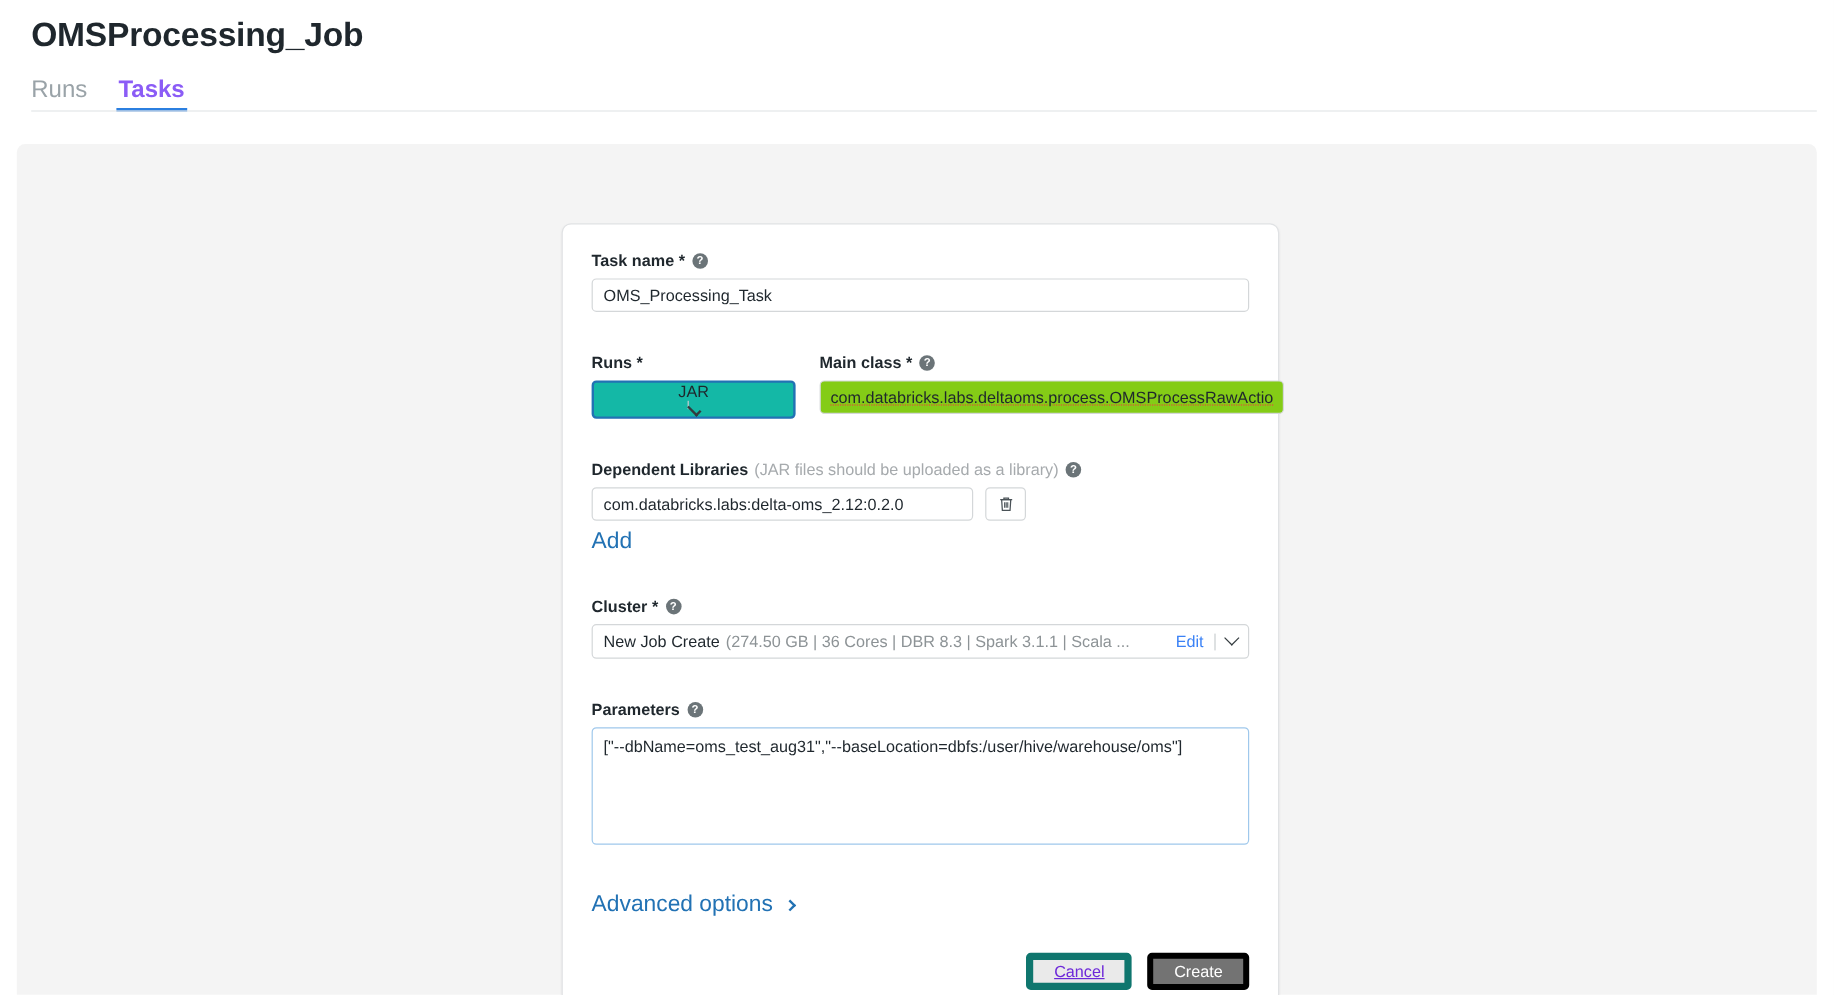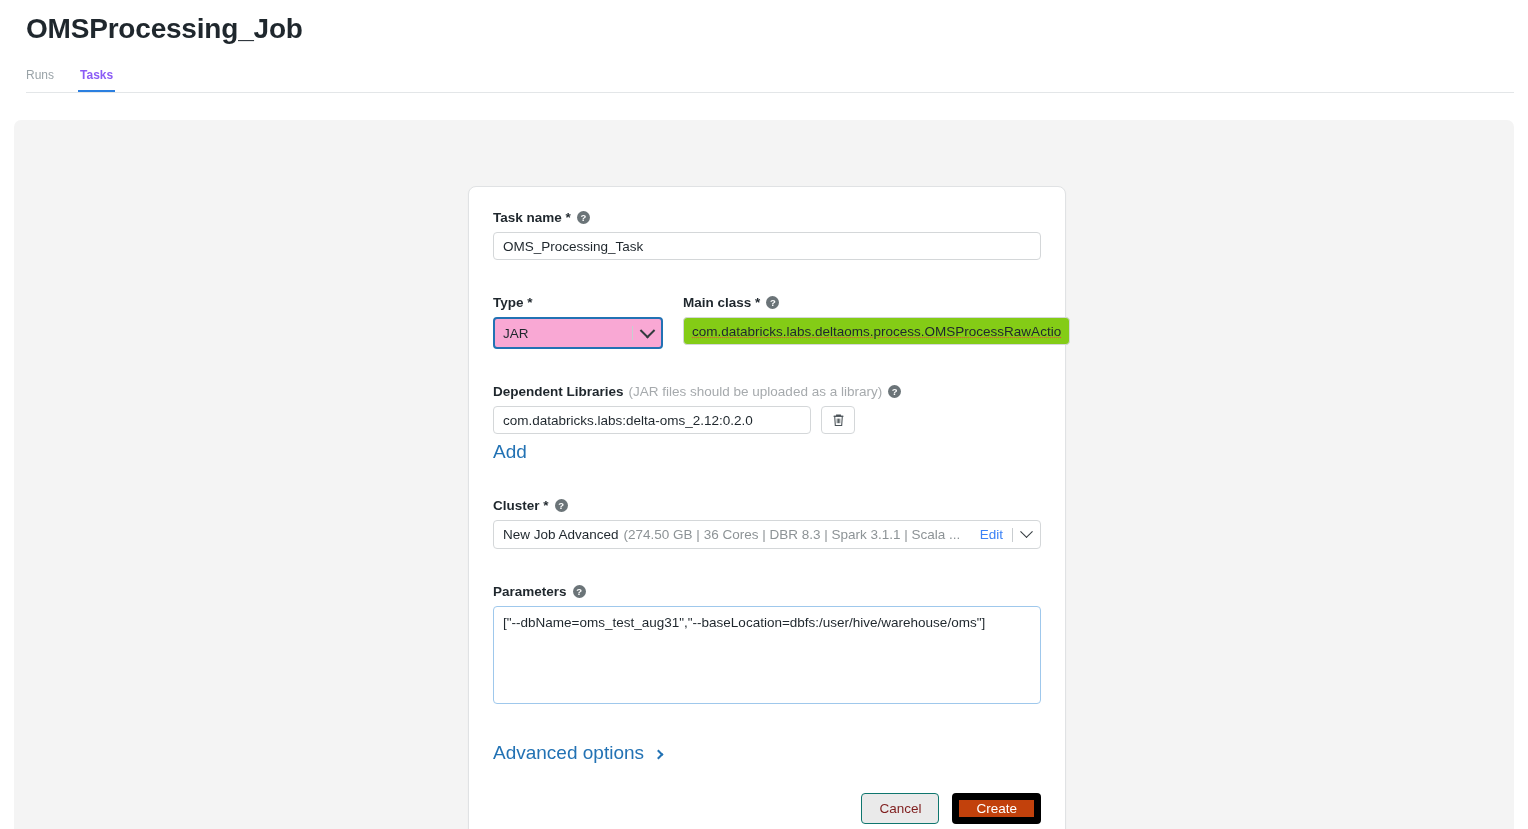--- a/index.html
+++ b/index.html
@@ -27,21 +27,21 @@
     line-height: 34px;
   }
   .tab-bar {
     display: flex;
     align-items: flex-end;
     gap: 26px;
     height: 33px;
     position: relative;
   }
   .tab {
-    font-size: 12px;
+    font-size: 20px;
     padding-bottom: 9px;
     cursor: pointer;
     position: relative;
     line-height: 18px;
   }
   .tab.inactive { color: #9aa3a8; font-weight: normal; }
   .tab.active { color: #8b5cf6; font-weight: bold; }
   .tab.active::after {
     content: "";
     position: absolute;
@@ -143,24 +143,25 @@
   .col-main { flex: 1; }
 
   .select-focused {
     position: relative;
     width: 170px; height: 32px;
     border: 2px solid #2272b4;
     border-radius: 4px;
     display: flex;
     align-items: center;
     padding: 0 8px;
-    background: #f9a8d4;
-    font-size: 13.5px;
-    color: #1f272d;
-    cursor: pointer;
+    background: #14b8a6;
+    font-size: 13.5px;
+    color: #1f272d;
+    cursor: pointer;
+    flex-direction: column;
   }
   .select-focused .sel-value { flex: 1; }
   .sep-bar {
     width: 1px; height: 14px;
     background: #c9cdd0;
     margin-right: 9px;
   }
   .chevron {
     width: 11px; height: 11px;
     border-right: 2px solid #333a3e;
@@ -287,26 +288,27 @@
     font-size: 13.5px;
     padding: 0 17px;
     cursor: pointer;
     font-family: "Liberation Sans", sans-serif;
     display: inline-flex;
     align-items: center;
     justify-content: center;
   }
   .btn-cancel {
     background: #eaeaea;
-    border: 1px solid #0f766e;
-    color: #7f1d1d;
+    border: 6px solid #0f766e;
+    color: #6d28d9;
+    text-decoration: underline;
   }
   .btn-create {
-    background: #c2410c;
-    border: 7px solid #000000;
+    background: #737373;
+    border: 5px solid #000000;
     color: #ffffff;
     min-width: 74px;
   }
 </style>
 </head>
 <body>
 
 <div class="page-header">
   <h1 class="job-title">OMSProcessing_Job</h1>
 
@@ -329,21 +331,21 @@
       <div class="field-label">
         <span>Task name *</span>
         <span class="help-icon">?</span>
       </div>
       <input class="text-input" type="text" value="OMS_Processing_Task" style="">
     </div>
 
     <div class="field-block two-col">
       <div class="col-type">
         <div class="field-label">
-          <span>Type *</span>
+          <span>Runs *</span>
         </div>
         <div class="select-focused">
           <span class="sel-value">JAR</span>
           <span class="sep-bar"></span>
           <span class="chevron"></span>
         </div>
       </div>
 
       <div class="col-main">
         <div class="field-label">
@@ -374,21 +376,21 @@
       </div>
       <div class="link add-link">Add</div>
     </div>
 
     <div class="field-block">
       <div class="field-label">
         <span>Cluster *</span>
         <span class="help-icon">?</span>
       </div>
       <div class="cluster-box">
-        <span class="cluster-name">New Job Advanced</span>
+        <span class="cluster-name">New Job Create</span>
         <span class="cluster-spec">(274.50 GB | 36 Cores | DBR 8.3 | Spark 3.1.1 | Scala ...</span>
         <span class="cluster-edit">Edit</span>
         <span class="sep-bar"></span>
         <span class="chevron" style="width:9px;height:9px;border-right-width:1.6px;border-bottom-width:1.6px;"></span>
       </div>
     </div>
 
     <div class="field-block">
       <div class="field-label">
         <span>Parameters</span>

